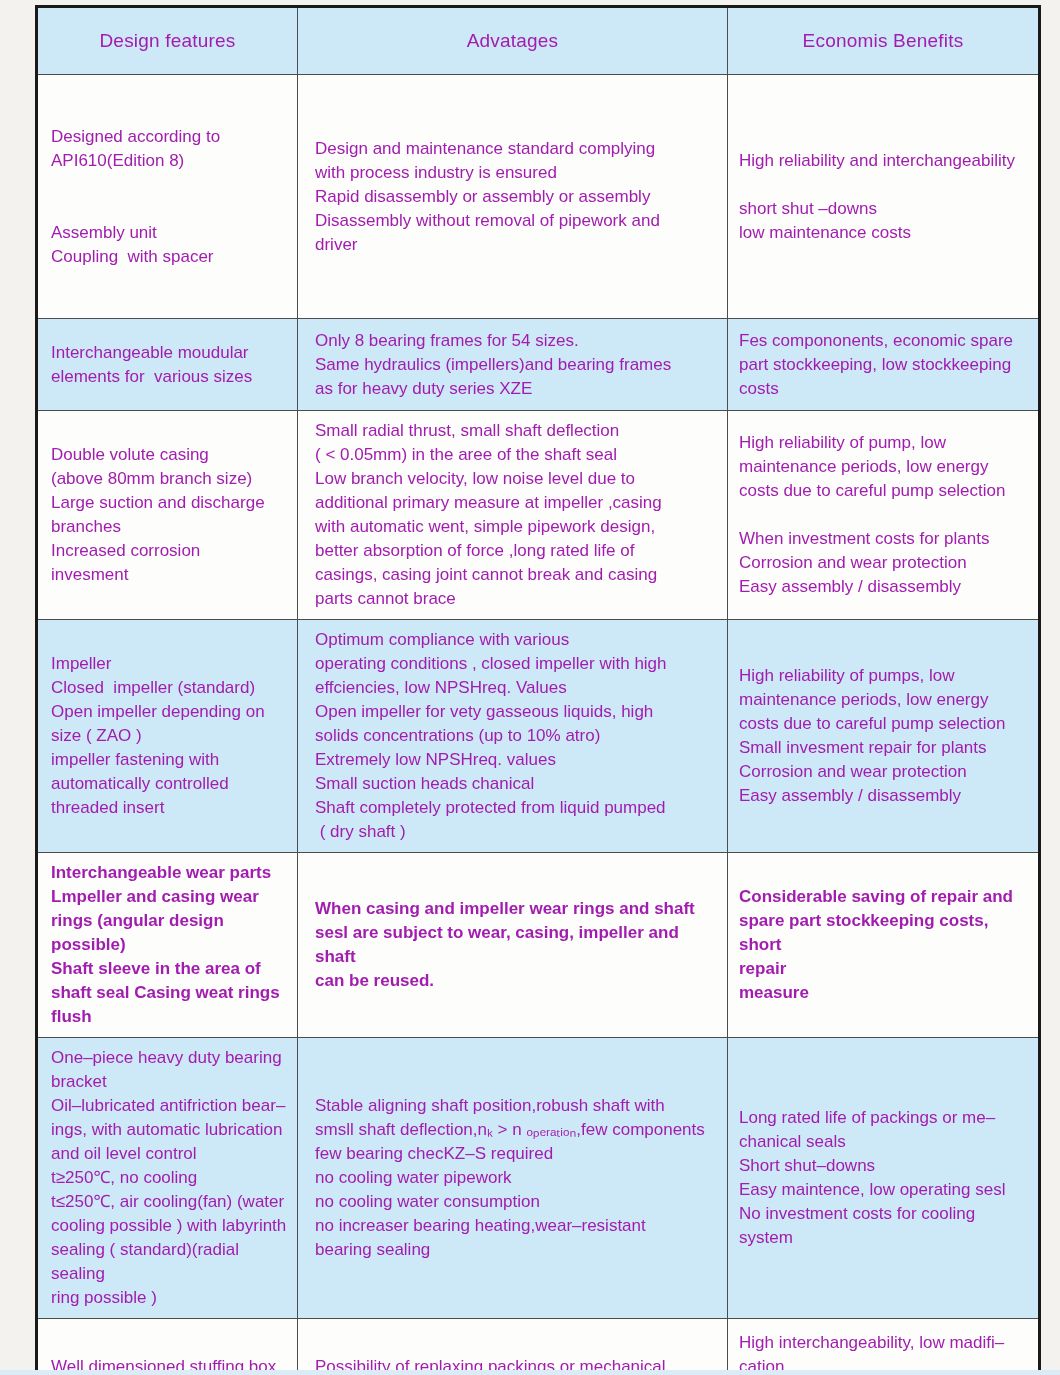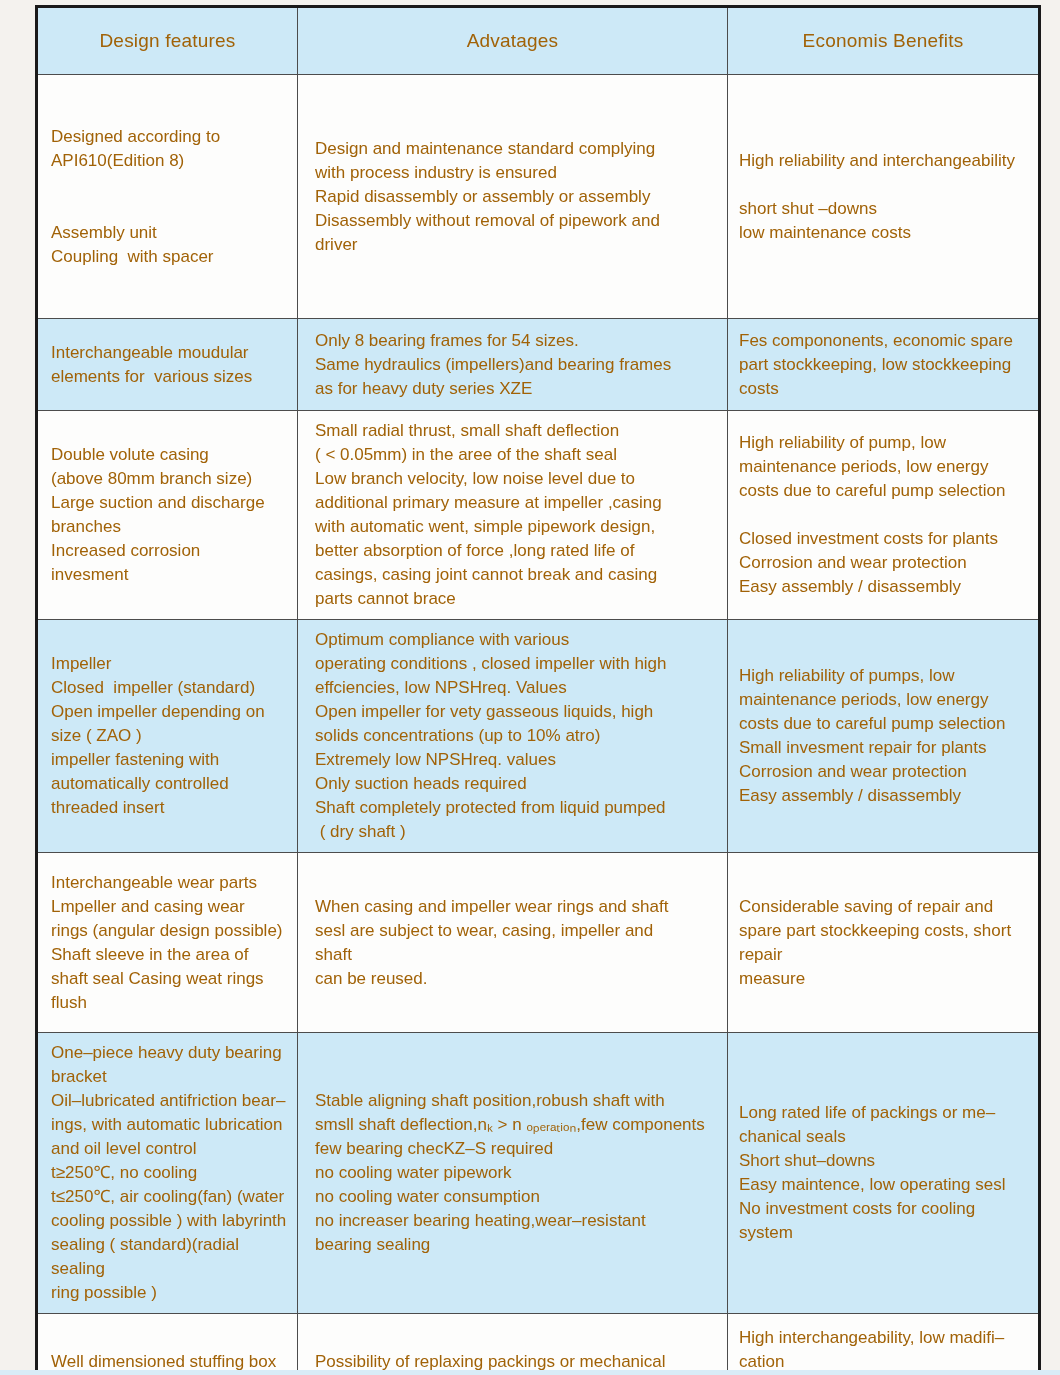--- a/index.html
+++ b/index.html
@@ -26,21 +26,21 @@
     width: 1003px;
     background: #fdfdfc;
     border: 3px solid #1a1a1a;
   }
   col.c1 { width: 261px; }
   col.c2 { width: 430px; }
   col.c3 { width: 312px; }
   th, td {
     border: 1px solid #4c4c4c;
     vertical-align: middle;
-    color: #a16207;
+    color: #a21caf;
   }
   th {
     background: #cde9f7;
     height: 64px;
     font-size: 19px;
     font-weight: 400;
     text-align: center;
     letter-spacing: 0.2px;
   }
   td {
@@ -54,21 +54,21 @@
   .line {
     line-height: 24px;
     min-height: 24px;
     white-space: pre-wrap;
   }
   
   tbody tr:nth-child(1) { height: 244px; }
   tbody tr:nth-child(2) { height: 92px; }
   tbody tr:nth-child(3) { height: 202px; }
   tbody tr:nth-child(4) { height: 226px; }
-  tbody tr:nth-child(5) { height: 180px; }
+  tbody tr:nth-child(5) { height: 180px; font-weight: bold; }
   tbody tr:nth-child(6) { height: 244px; }
   tbody tr:nth-child(7) { height: 122px; }
   .bottom-strip {
     position: absolute;
     left: 0;
     bottom: 0;
     width: 1060px;
     height: 5px;
     background: #d9ecf7;
   }
@@ -147,21 +147,21 @@
             <div class="line">with automatic went, simple pipework design,</div>
             <div class="line">better absorption of force ,long rated life of</div>
             <div class="line">casings, casing joint cannot break and casing</div>
             <div class="line">parts cannot brace</div>
           </td>
           <td>
             <div class="line">High reliability of pump, low</div>
             <div class="line">maintenance periods, low energy</div>
             <div class="line">costs due to careful pump selection</div>
             <div class="line"></div>
-            <div class="line">Closed investment costs for plants</div>
+            <div class="line">When investment costs for plants</div>
             <div class="line">Corrosion and wear protection</div>
             <div class="line">Easy assembly / disassembly</div>
           </td>
         </tr>
         <tr class="shaded">
           <td>
             <div class="line">Impeller</div>
             <div class="line">Closed  impeller (standard)</div>
             <div class="line">Open impeller depending on</div>
             <div class="line">size ( ZAO )</div>
@@ -169,21 +169,21 @@
             <div class="line">automatically controlled</div>
             <div class="line">threaded insert</div>
           </td>
           <td>
             <div class="line">Optimum compliance with various</div>
             <div class="line">operating conditions , closed impeller with high</div>
             <div class="line">effciencies, low NPSHreq. Values</div>
             <div class="line">Open impeller for vety gasseous liquids, high</div>
             <div class="line">solids concentrations (up to 10% atro)</div>
             <div class="line">Extremely low NPSHreq. values</div>
-            <div class="line">Only suction heads required</div>
+            <div class="line">Small suction heads chanical</div>
             <div class="line">Shaft completely protected from liquid pumped</div>
             <div class="line"> ( dry shaft )</div>
           </td>
           <td>
             <div class="line">High reliability of pumps, low</div>
             <div class="line">maintenance periods, low energy</div>
             <div class="line">costs due to careful pump selection</div>
             <div class="line">Small invesment repair for plants</div>
             <div class="line">Corrosion and wear protection</div>
             <div class="line">Easy assembly / disassembly</div>

